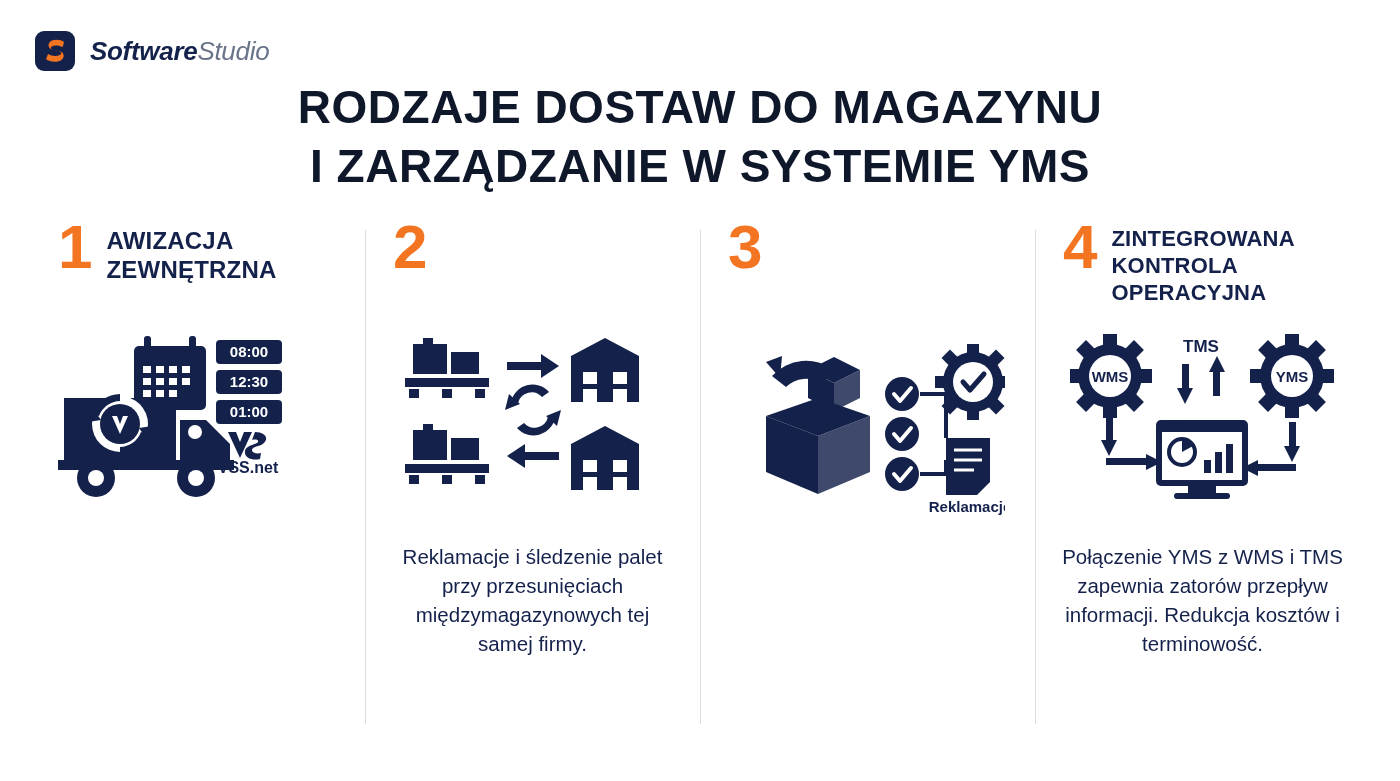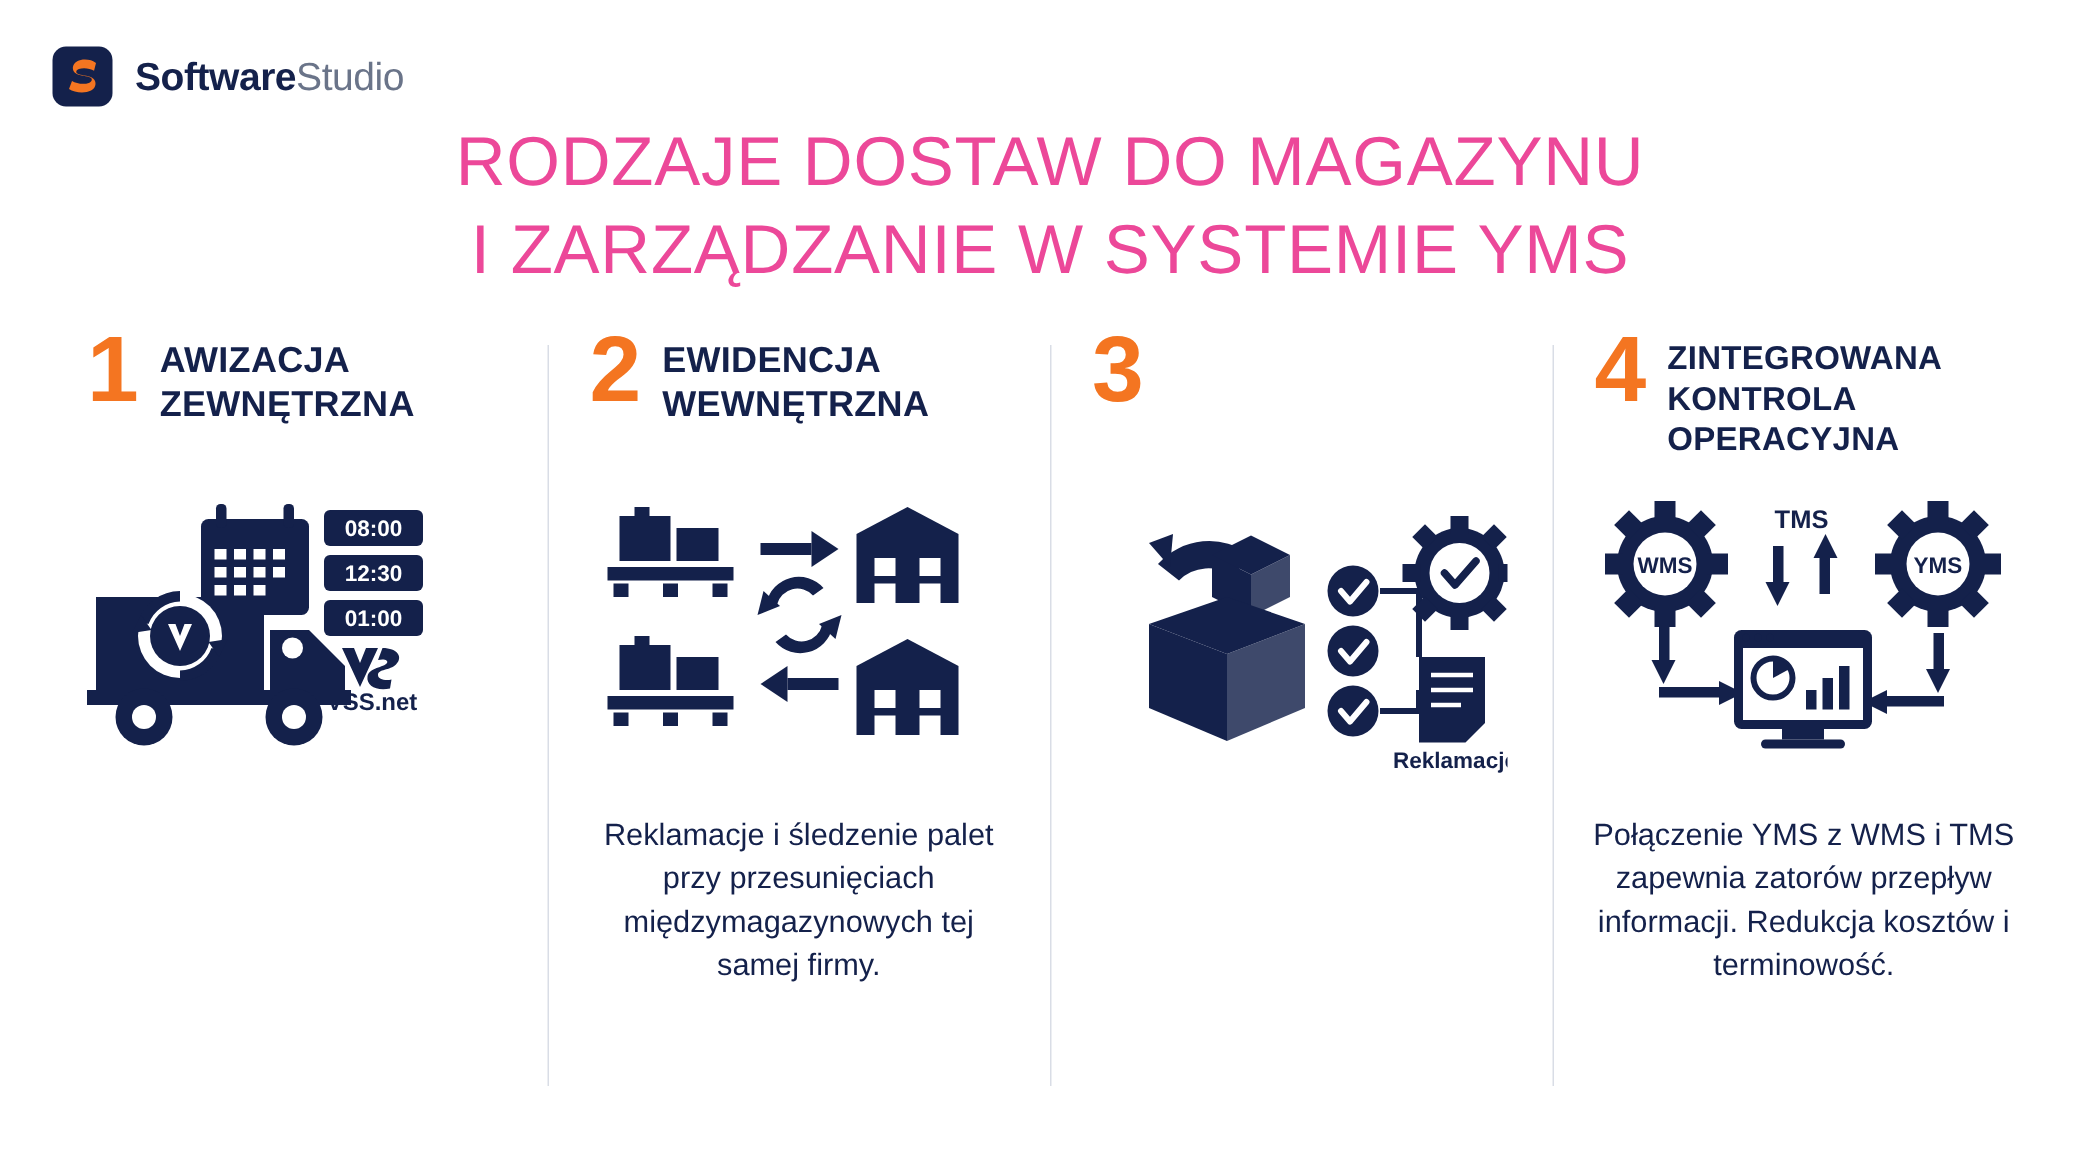--- a/index.html
+++ b/index.html
@@ -23,20 +23,21 @@
   }
 
   
   .brand {
     position: absolute;
     left: 34px;
     top: 30px;
     display: flex;
     align-items: center;
     gap: 14px;
+    font-style: italic;
   }
   .brand-mark {
     width: 42px;
     height: 42px;
     display: block;
   }
   .brand-text {
     font-size: 26px;
     letter-spacing: -0.3px;
     white-space: nowrap;
@@ -47,24 +48,24 @@
   
   .title-block {
     position: absolute;
     left: 0;
     top: 78px;
     width: 1400px;
     text-align: center;
   }
   .title-line {
     font-size: 46px;
-    font-weight: normal;
+    font-weight: bold;
     letter-spacing: 0.5px;
     line-height: 1.28;
-    color: #ec4899;
+    color: #0f172a;
     text-transform: uppercase;
   }
 
   
   .columns {
     position: absolute;
     left: 30px;
     top: 222px;
     width: 1340px;
     height: 520px;
@@ -228,21 +229,20 @@
             <path d="M62 122 a30 30 0 0 0 28 -20 l-7 -2 a23 23 0 0 1 -21 15z" fill="#14214B"></path>
             <path d="M88 106 l6 -12 l-13 2z" fill="#14214B"></path>
           </g>
         </svg>
       </div>
     </div>
 
     <div class="col col-2">
       <div class="col-head">
         <div class="step-num">2</div>
-        <div class="step-title">EWIDENCJA WEWNĘTRZNA</div>
       </div>
       <div class="art">
         <svg width="260" height="180" viewBox="0 0 260 180">
           <g fill="#14214B">
 
             <rect x="10" y="10" width="34" height="30"></rect>
             <rect x="48" y="18" width="28" height="22"></rect>
             <rect x="20" y="4" width="10" height="8"></rect>
             <rect x="2" y="44" width="84" height="9"></rect>
             <rect x="6" y="55" width="10" height="9"></rect>

